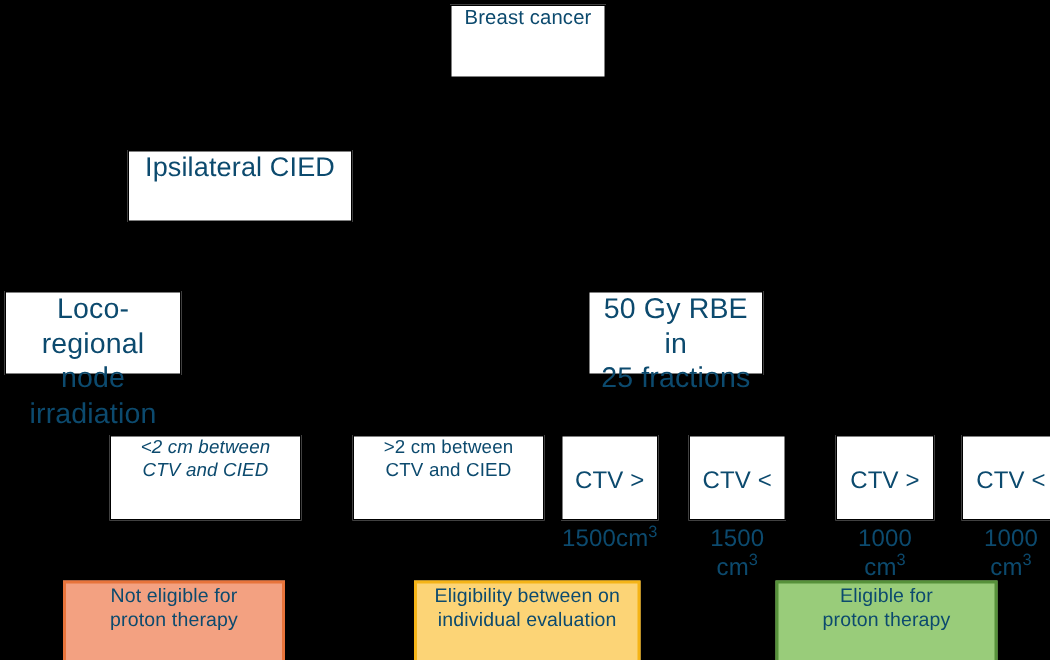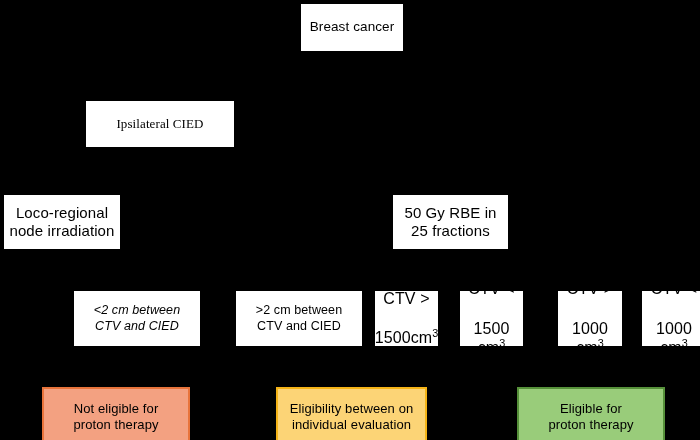--- a/index.html
+++ b/index.html
@@ -13,33 +13,32 @@
     height: 440px;
     background: #000000;
     overflow: hidden;
     font-family: "Liberation Sans", sans-serif;
   }
   .node {
     position: absolute;
     box-sizing: border-box;
     background: #ffffff;
     border: 1.5px solid #000000;
-    color: #000000;
+    color: #0c4a6e;
     display: flex;
-    align-items: center;
     justify-content: center;
     text-align: center;
     line-height: 1.22;
     letter-spacing: 0.1px;
     white-space: pre-line;
     font-size: 13px;
   }
   .node.lvl1 { font-size: 13.5px; }
-  .node.lvl2 { font-size: 13px; font-family: Liberation Serif, serif; }
-  .node.lvl3 { font-size: 15px; }
+  .node.lvl2 { font-size: 18px; }
+  .node.lvl3 { font-size: 19px; }
   .node.lvl4 { font-size: 12.5px; }
   .node.ctv  { font-size: 16px; }
   .node.outcome {
     font-size: 13px;
     border-width: 2px;
   }
   .node.outcome.orange {
     background: #f3a181;
     border-color: #e8743b;
   }

